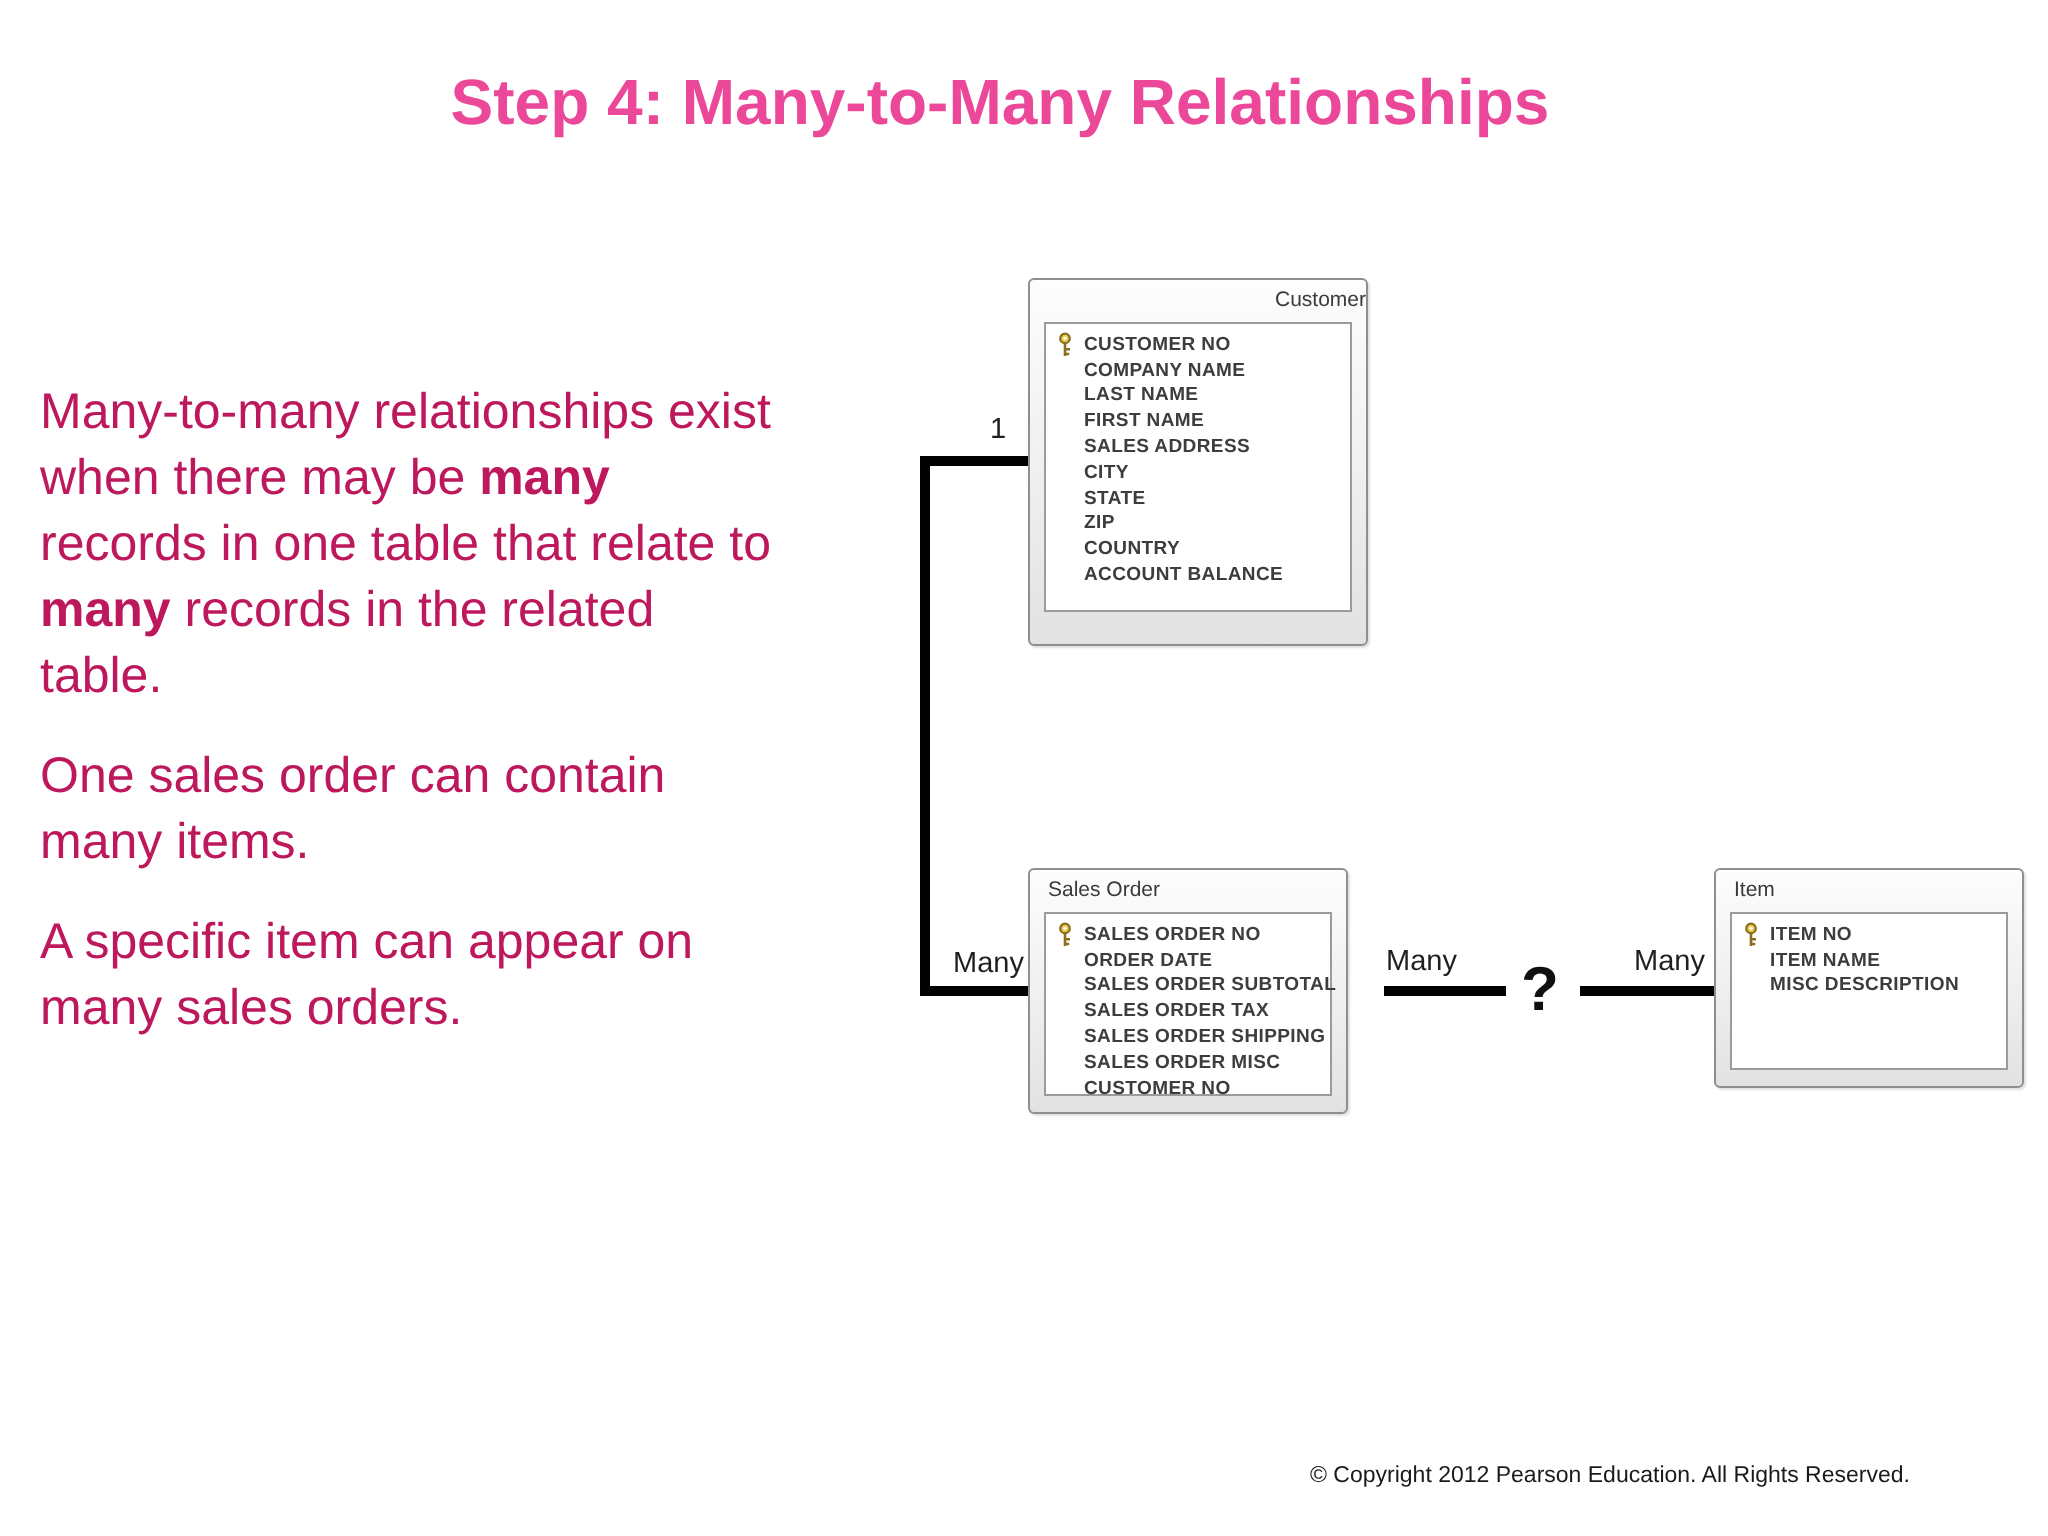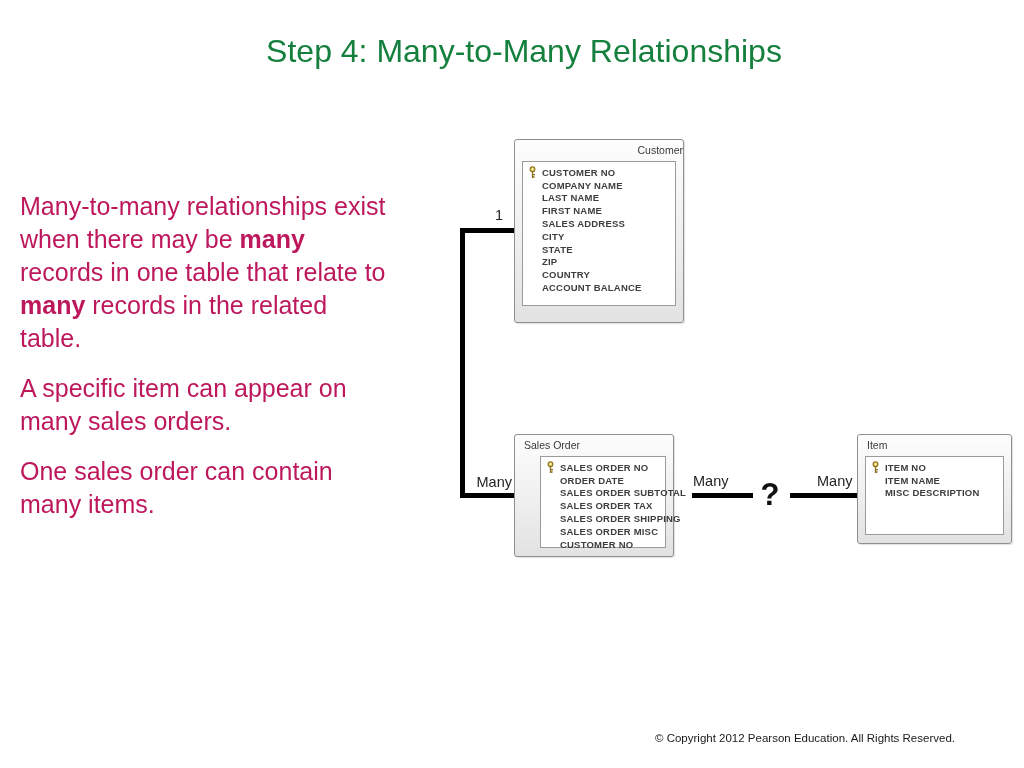--- a/index.html
+++ b/index.html
@@ -4,21 +4,21 @@
 <style>
   html,body { margin:0; padding:0; background:#ffffff; }
   .slide {
     position:relative; width:1024px; height:768px; background:#ffffff;
     font-family:"Liberation Sans", sans-serif; overflow:hidden;
   }
 
   
   .title {
     position:absolute; left:0; top:33px; width:1000px; text-align:center;
-    font-size:32px; font-weight:normal; color:#15803d; letter-spacing:0;padding-left:24px;
+    font-size:32px; font-weight:bold; color:#ec4899; letter-spacing:0;
   }
 
   
   .body-text {
     position:absolute; left:20px; top:190px; width:372px;
     font-size:25px; line-height:33px; color:#be185d;
   }
   .body-text p { margin:0 0 17px 0; }
   .body-text b { font-weight:bold; }
 
@@ -40,21 +40,21 @@
   .frow { display:flex; align-items:center; height:12.8px; }
   .keyslot { width:14px; flex:0 0 14px; display:flex; align-items:center; }
   .fname {
     font-size:9.5px; font-weight:bold; color:#3d3d3d;
     letter-spacing:0.2px; white-space:nowrap;
   }
 
   #tbox-customer { left:514px; top:139px; width:170px; height:184px;text-align:right; }
   #tbox-customer .tbox-fields { bottom:16px; }
   #tbox-sales    { left:514px; top:434px; width:160px; height:123px; }
-  #tbox-sales .tbox-fields { bottom:8px;margin-left:18px; }
+  #tbox-sales .tbox-fields { bottom:8px; }
   #tbox-item     { left:857px; top:434px; width:155px; height:110px; }
   #tbox-item .tbox-fields { bottom:8px; }
 
   
   .conn { position:absolute; background:#000000; }
   #line-v          { left:460px; top:228px; width:5px;  height:270px; }
   #line-h-top      { left:460px; top:228px; width:54px; height:5px; }
   #line-h-botleft  { left:460px; top:493px; width:54px; height:5px; }
   #line-h-right1   { left:692px; top:493px; width:61px; height:5px; }
   #line-h-right2   { left:790px; top:493px; width:67px; height:5px; }
@@ -79,22 +79,22 @@
 </style>
 </head>
 <body>
 
 <div class="slide">
 
   <div class="title">Step 4: Many-to-Many Relationships</div>
 
   <div class="body-text">
     <p><span>Many-to-many relationships exist when there may be </span><b>many</b><span> records in one table that relate to </span><b>many</b><span> records in the related table.</span></p>
+    <p><span>One sales order can contain many items.</span></p>
     <p><span>A specific item can appear on many sales orders.</span></p>
-    <p><span>One sales order can contain many items.</span></p>
   </div>
 
   <div class="tbox" id="tbox-customer">
     <div class="tbox-header">Customer</div>
     <div class="tbox-fields">
 
         <div class="frow">
           <span class="keyslot">
             <svg width="9" height="13" viewBox="0 0 9 13">
               <circle cx="4.5" cy="3.2" r="2.4" fill="#e8c84a" stroke="#8a6d1f" stroke-width="1.1"></circle>

